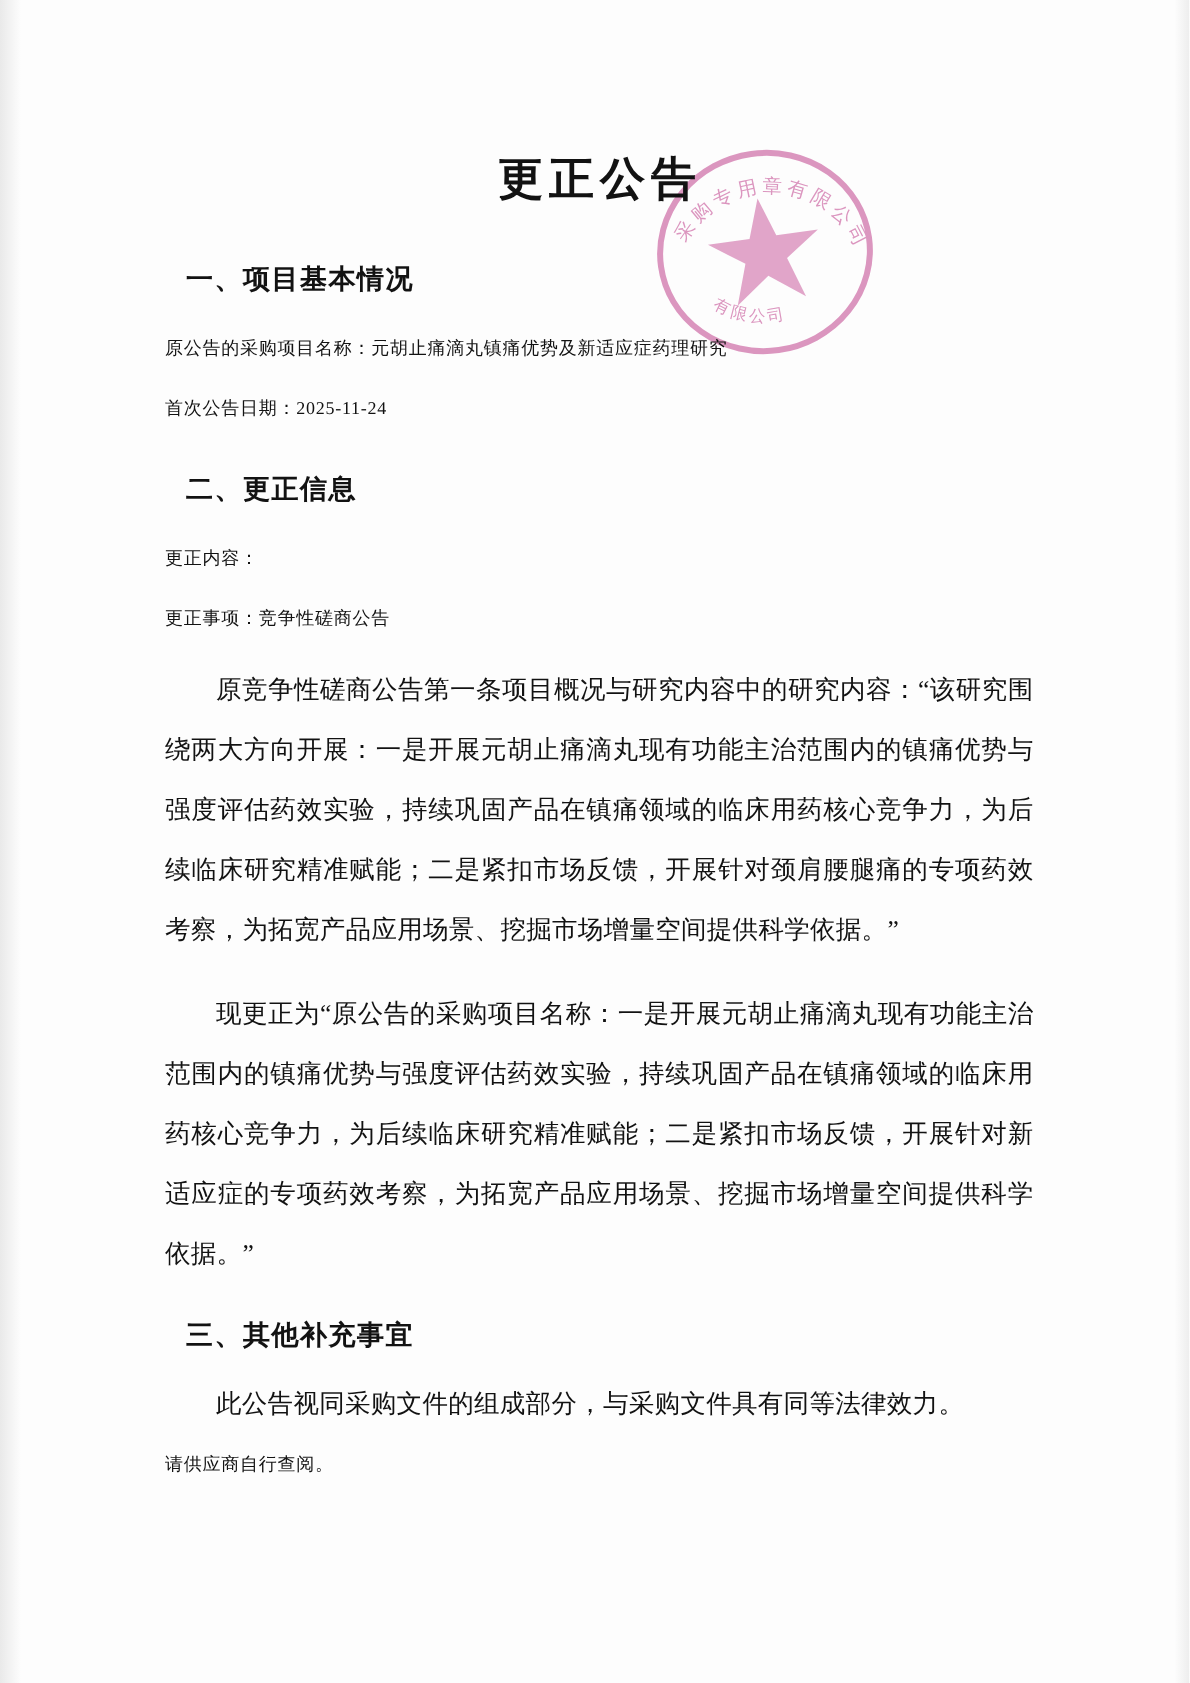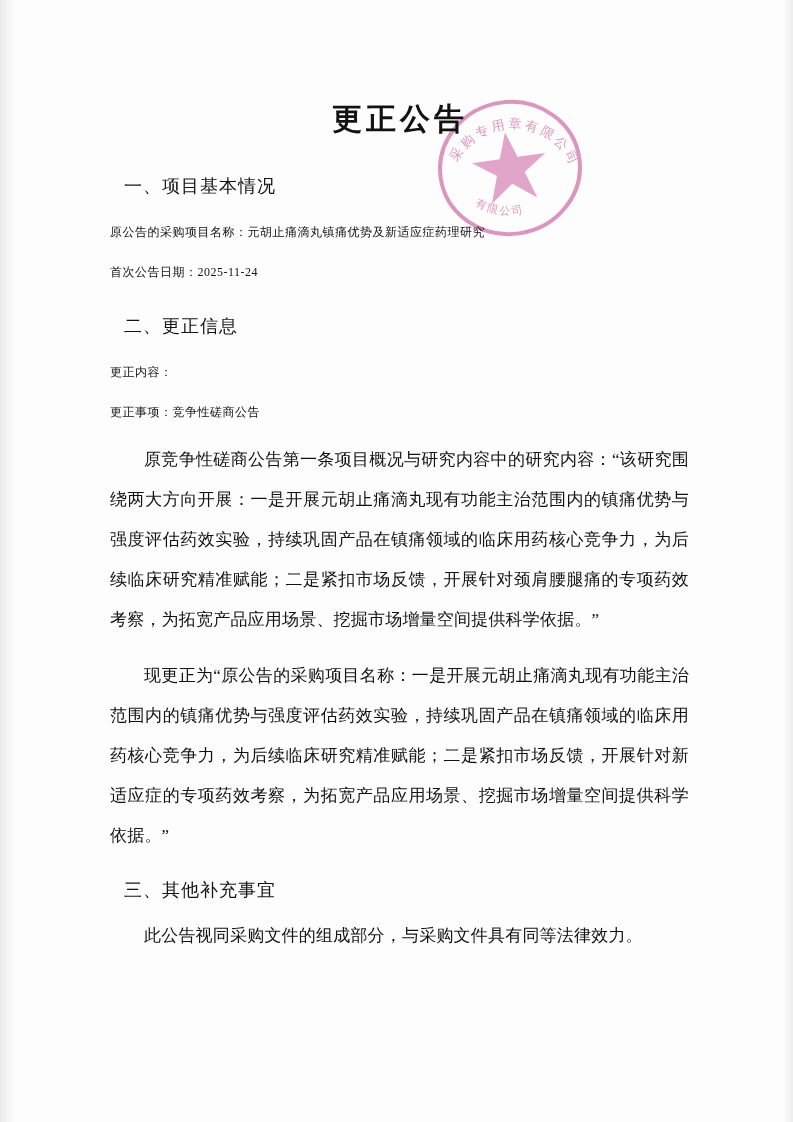--- a/index.html
+++ b/index.html
@@ -50,21 +50,21 @@
     text-align: center;
     font-size: 30px;
     font-weight: bold;
     letter-spacing: 4px;
     margin: 0 0 34px 0;
     font-family: "Liberation Serif", "DejaVu Serif", serif;
   }
 
   .section-heading {
     font-size: 18px;
-    font-weight: normal;
+    font-weight: bold;
     margin: 22px 0 14px 14px;
     letter-spacing: 1px;
     font-family: "Liberation Sans", "DejaVu Sans", sans-serif;
   }
 
   .line {
     font-size: 12px;
     line-height: 40px;
     margin: 0;
     letter-spacing: 0.5px;
@@ -128,15 +128,16 @@
     <div class="section-heading">二、更正信息</div>
     <p class="line">更正内容：</p>
     <p class="line">更正事项：竞争性磋商公告</p>
     <div class="gap-sm"></div>
     <p class="para">原竞争性磋商公告第一条项目概况与研究内容中的研究内容：“该研究围绕两大方向开展：一是开展元胡止痛滴丸现有功能主治范围内的镇痛优势与强度评估药效实验，持续巩固产品在镇痛领域的临床用药核心竞争力，为后续临床研究精准赋能；二是紧扣市场反馈，开展针对颈肩腰腿痛的专项药效考察，为拓宽产品应用场景、挖掘市场增量空间提供科学依据。”</p>
     <div class="gap-sm"></div>
     <p class="para">现更正为“原公告的采购项目名称：一是开展元胡止痛滴丸现有功能主治范围内的镇痛优势与强度评估药效实验，持续巩固产品在镇痛领域的临床用药核心竞争力，为后续临床研究精准赋能；二是紧扣市场反馈，开展针对新适应症的专项药效考察，为拓宽产品应用场景、挖掘市场增量空间提供科学依据。”</p>
 
     <div class="section-heading">三、其他补充事宜</div>
     <p class="para tight">此公告视同采购文件的组成部分，与采购文件具有同等法律效力。</p>
+    <p class="line">请供应商自行查阅。</p>
 
   </div>
 </div>
 
 </body></html>

